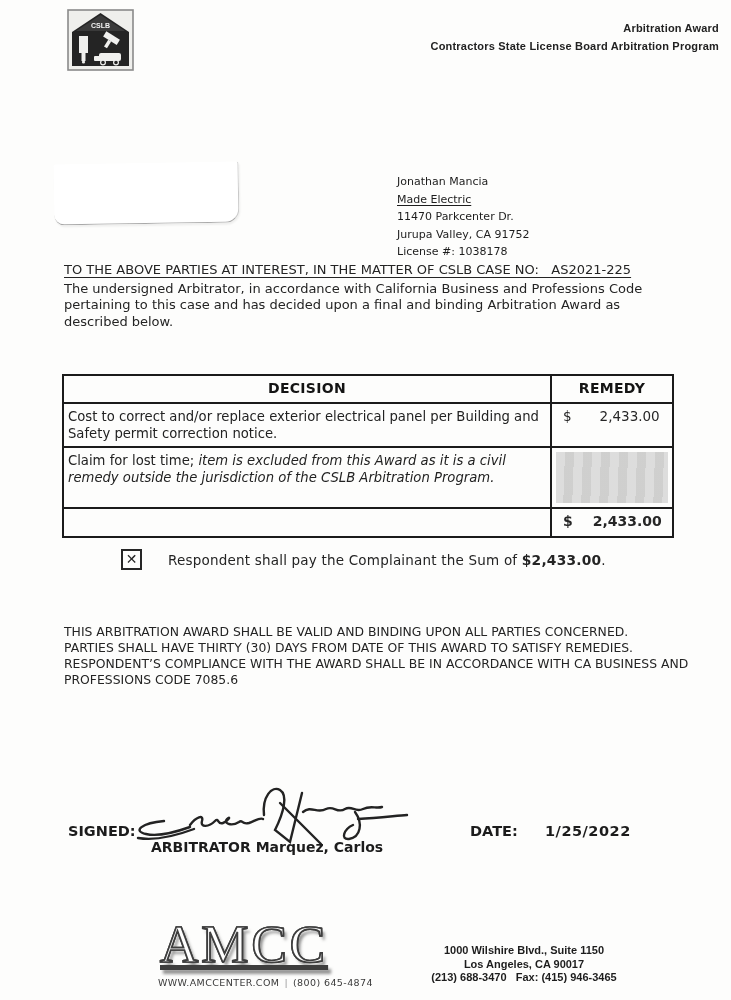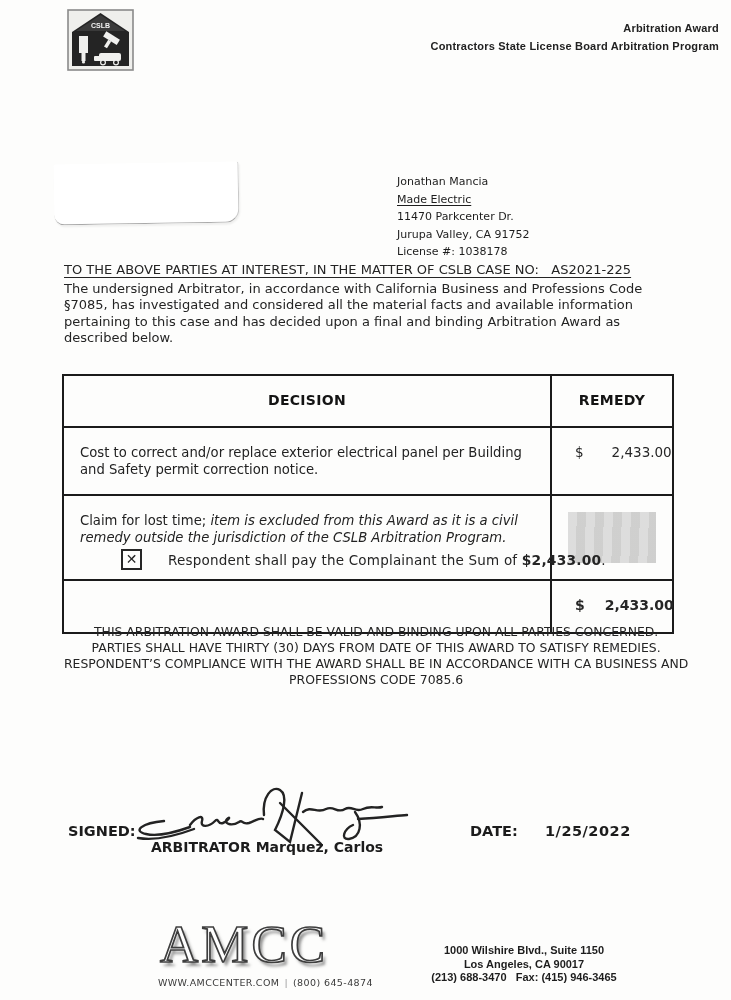--- a/index.html
+++ b/index.html
@@ -32,21 +32,21 @@
   .recipient .underline{text-decoration:underline;text-underline-offset:2px;}
 
   
   .intro{left:64px;top:262px;width:625px;font-size:13px;line-height:16.5px;color:#242424;}
   .intro-heading{text-decoration:underline;text-underline-offset:2.5px;white-space:pre;margin-bottom:2px;}
   .intro-line{white-space:pre;}
 
   
   .tablewrap{left:62px;top:374px;}
   table.decision-table{border-collapse:collapse;table-layout:fixed;width:610px;background:#fdfdfc;}
-  table.decision-table td,table.decision-table th{border:2px solid #1b1b1b;padding:16px;vertical-align:top;}
+  table.decision-table td,table.decision-table th{border:2px solid #1b1b1b;padding:4px;vertical-align:top;}
   th.hdr{font-size:14px;font-weight:bold;text-align:center;height:18px;vertical-align:middle;
     font-family:"DejaVu Sans","Liberation Sans",sans-serif;letter-spacing:0.3px;color:#141414;}
   td.dcell{font-size:13.2px;line-height:17px;padding:1px 6px 2px 6px;color:#222;}
   td.rcell{vertical-align:middle;}
   .money{display:flex;align-items:center;font-size:13.5px;padding:0 0 0 7px;}
   .money .amt{margin-left:28px;}
   .money.total{font-weight:bold;font-size:14px;}
   .money.total .amt{margin-left:20px;}
   td.shaded{padding:3px 2px;vertical-align:top;}
   .shade-fill{background:#d6d6d5;height:51px;width:100%;
@@ -54,35 +54,35 @@
   td.empty-cell{height:19px;}
   .ital{font-style:italic;}
 
   
   .checkbox{left:121px;top:549px;width:17px;height:17px;border:2px solid #262626;
     text-align:center;font-size:14px;line-height:16px;font-weight:bold;color:#262626;}
   .award-text{left:168px;top:552px;font-size:13.5px;color:#242424;letter-spacing:0.2px;}
   .award-text b{font-size:13.8px;}
 
   
-  .legal{left:64px;top:624px;font-size:12.4px;line-height:16px;color:#242424;text-align:center;}
+  .legal{left:64px;top:624px;font-size:12.4px;line-height:16px;color:#242424;}
   .legal div{white-space:pre;}
 
   
   .signed-label{left:68px;top:823px;font-size:14.5px;font-weight:bold;color:#1c1c1c;}
   .signature-svg{left:130px;top:781px;width:280px;height:70px;}
   .arbitrator{left:151px;top:839px;font-size:14px;font-weight:bold;color:#1c1c1c;}
   .date-label{left:470px;top:823px;font-size:14.5px;font-weight:bold;color:#1c1c1c;}
   .date-value{left:545px;top:823px;font-size:14.5px;font-weight:bold;color:#1c1c1c;letter-spacing:0.5px;}
 
   
   .amcc-logo{left:160px;top:918px;font-family:"Liberation Serif","DejaVu Serif",serif;
     font-size:53px;line-height:53px;letter-spacing:3px;color:#fefefe;
     -webkit-text-stroke:1.7px #3e3e3e;
-    text-shadow:3px 4px 3px rgba(60,60,60,0.55);}
+    text-shadow:3px 4px 3px rgba(60,60,60,0.55);text-decoration:underline;}
   .amcc-sub{left:158px;top:977px;font-size:9.5px;color:#3a3a3a;letter-spacing:0.4px;}
   .amcc-sub .sep{color:#9a9a9a;margin:0 5px;}
   .footer-right{left:424px;top:944px;width:200px;text-align:center;
     font-size:11px;font-weight:bold;line-height:13.5px;color:#1d1d1d;
     font-family:"Liberation Sans","DejaVu Sans",sans-serif;}
   .footer-right .pre{white-space:pre;}
 </style>
 </head>
 <body>
 
@@ -118,21 +118,20 @@
     <div>Jonathan Mancia</div>
     <div class="underline">Made Electric</div>
     <div>11470 Parkcenter Dr.</div>
     <div>Jurupa Valley, CA 91752</div>
     <div>License #: 1038178</div>
   </div>
 
   <div class="abs intro">
     <div class="intro-heading">TO THE ABOVE PARTIES AT INTEREST, IN THE MATTER OF CSLB CASE NO:   AS2021-225</div>
     <div class="intro-line">The undersigned Arbitrator, in accordance with California Business and Professions Code</div>
-    <div class="intro-line">§7085, has investigated and considered all the material facts and available information</div>
     <div class="intro-line">pertaining to this case and has decided upon a final and binding Arbitration Award as</div>
     <div class="intro-line">described below.</div>
   </div>
 
   <div class="abs tablewrap">
     <table class="decision-table">
       <colgroup>
           <col style="width:488px">
           <col style="width:122px">
         </colgroup>

